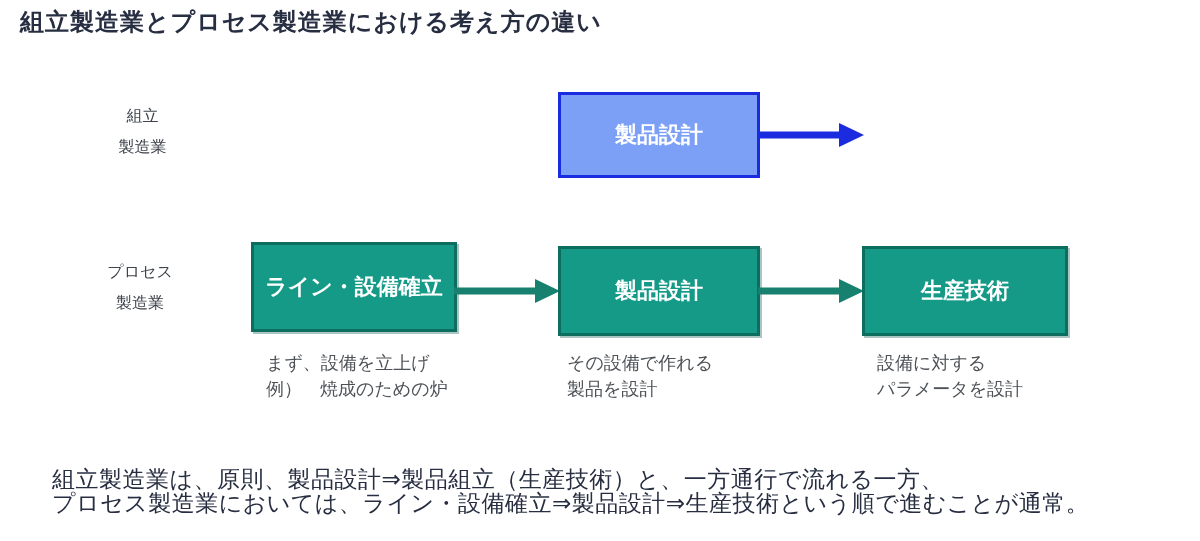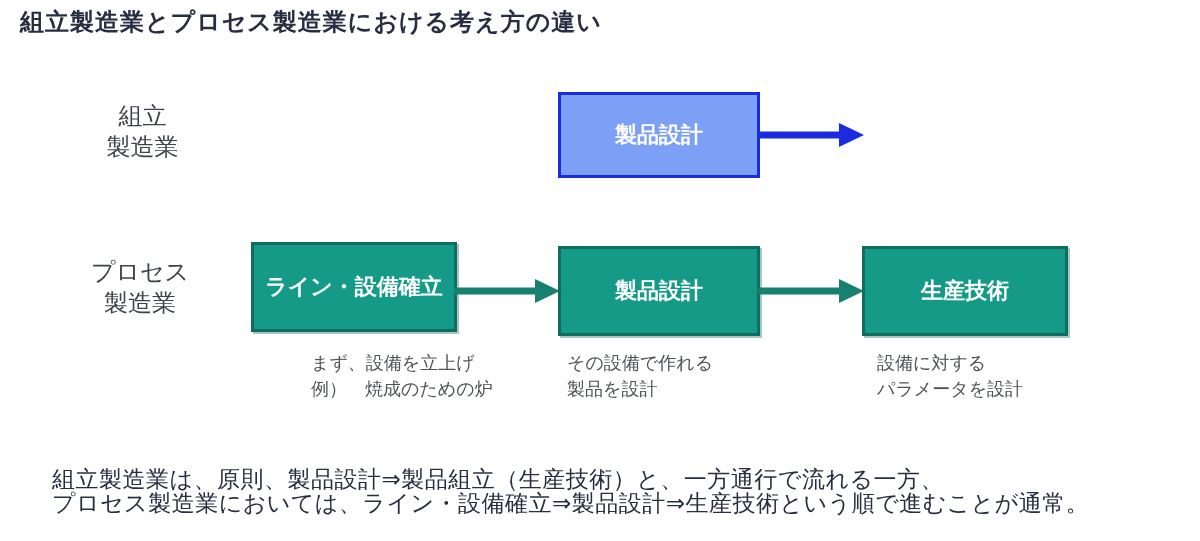--- a/index.html
+++ b/index.html
@@ -22,21 +22,21 @@
     margin: 0;
     font-size: 24px;
     font-weight: bold;
     color: #272e41;
     letter-spacing: 1px;
     white-space: nowrap;
   }
   .row-label {
     position: absolute;
     text-align: center;
-    font-size: 24px;
+    font-size: 16px;
     line-height: 31px;
     color: #3f444c;
     white-space: pre-line;
   }
   .row-label.assembly { left: 75px;  top: 100px; width: 135px; }
   .row-label.process  { left: 70px;  top: 256px; width: 140px; }
 
   .box {
     position: absolute;
     display: flex;
@@ -109,21 +109,21 @@
 
   <div class="box teal" style="left:558px; top:246px; width:202px; height:90px;">製品設計</div>
 
   <svg class="arrow" style="left:758px; top:277px;" width="106" height="28" viewBox="0 0 106 28">
     <rect x="0" y="10.5" width="84" height="7" fill="#17806f"></rect>
     <polygon points="81,2 106,14 81,26" fill="#17806f"></polygon>
   </svg>
 
   <div class="box teal" style="left:862px; top:246px; width:206px; height:90px;">生産技術</div>
 
-  <div class="note" style="left:266px; top:350px;margin-left:45px;">まず、設備を立上げ
+  <div class="note" style="left:266px; top:350px;">まず、設備を立上げ
 例）　焼成のための炉</div>
 
   <div class="note" style="left:567px; top:350px;">その設備で作れる
 製品を設計</div>
 
   <div class="note" style="left:877px; top:350px;">設備に対する
 パラメータを設計</div>
 
   <div class="footer-line" style="top:451px;margin-top:13px;">組立製造業は、原則、製品設計⇒製品組立（生産技術）と、一方通行で流れる一方、</div>
 

